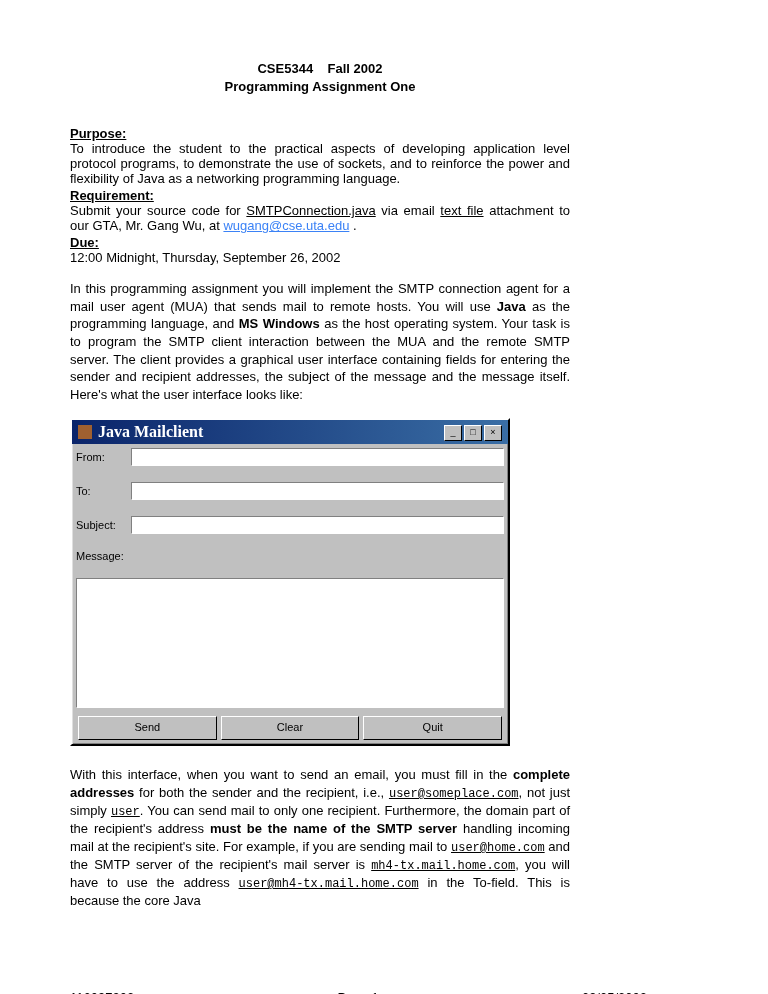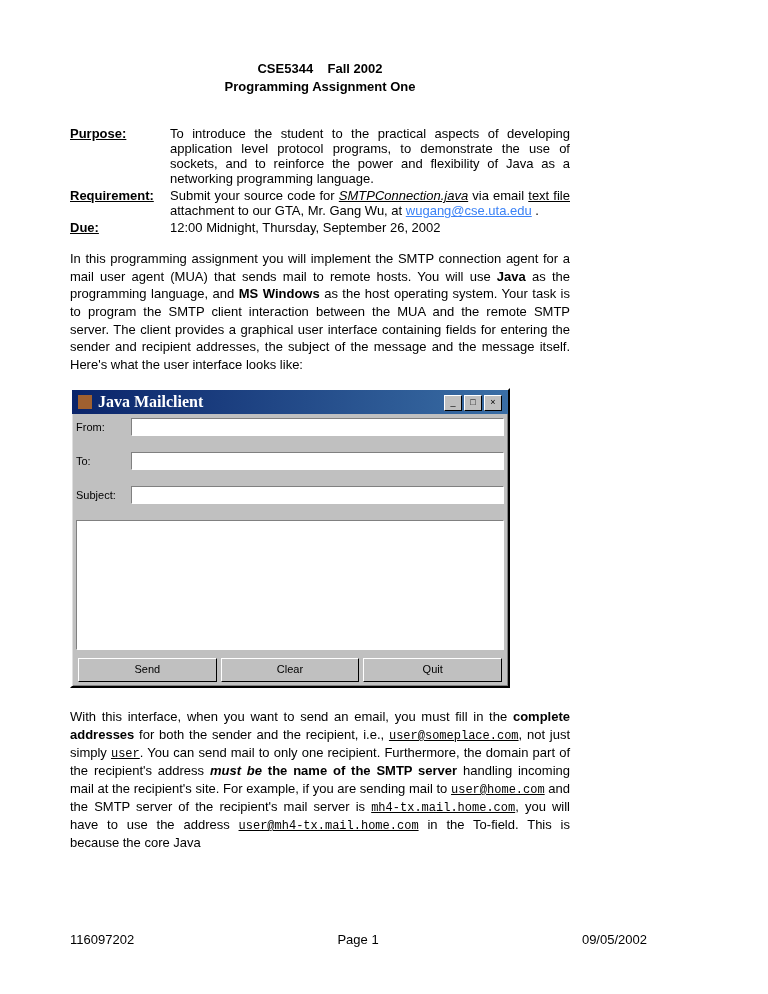--- a/index.html
+++ b/index.html
@@ -22,38 +22,39 @@
     margin-bottom: 30px;
     line-height: 1.4;
   }
   .defs {
     margin-bottom: 15px;
   }
   .def-row {
     display: flex;
     text-align: justify;
     margin-bottom: 2px;
+    flex-direction: column;
   }
   .def-label {
     width: 100px;
     flex-shrink: 0;
     font-weight: bold;
     text-decoration: underline;
   }
   .def-text {
     flex: 1;
     text-align: justify;
   }
   .para {
     text-align: justify;
     margin: 10px 0;
     line-height: 1.35;
   }
   .u { text-decoration: underline; }
-  .it { font-style: italic; }
+  .it { }
   .bold { font-weight: bold; }
   .link { color: #3b82f6; text-decoration: underline; }
   .mono { font-family: "Courier New", monospace; font-size: 12px; text-decoration: underline; }
 
   
   .mailclient {
     width: 440px;
     margin: 15px 0 20px 0;
     border: 2px solid #000;
     border-top-color: #fff;
@@ -186,20 +187,23 @@
         <div class="mc-field"></div>
       </div>
       <div class="mc-row">
         <div class="mc-label">To:</div>
         <div class="mc-field"></div>
       </div>
       <div class="mc-row">
         <div class="mc-label">Subject:</div>
         <div class="mc-field"></div>
       </div>
+      <div class="mc-row">
+        <div class="mc-label" style="width:auto">Message:</div>
+      </div>
       <div class="mc-msg"></div>
       <div class="mc-buttons">
         <div class="mc-btn">Send</div>
         <div class="mc-btn">Clear</div>
         <div class="mc-btn">Quit</div>
       </div>
     </div>
   </div>
 
   <div class="para">

